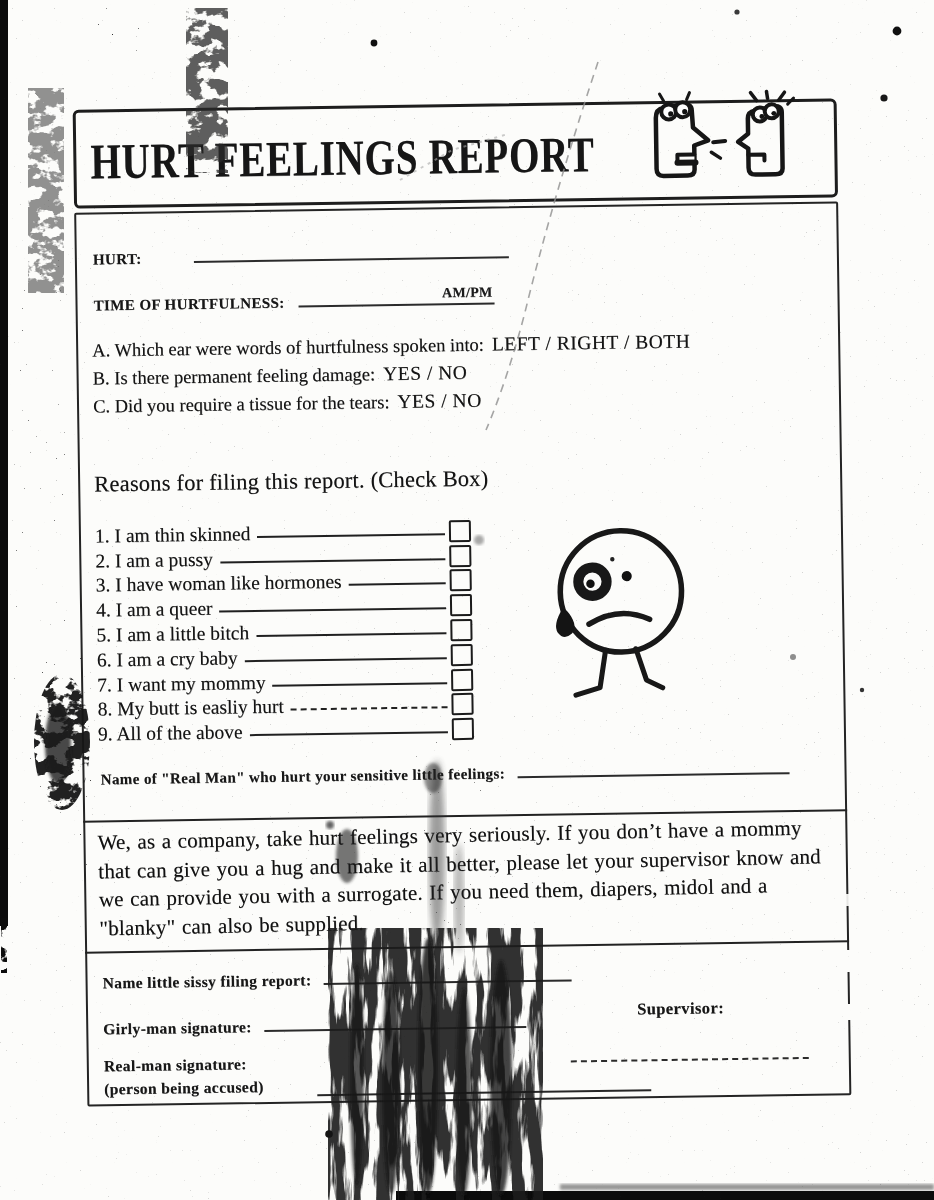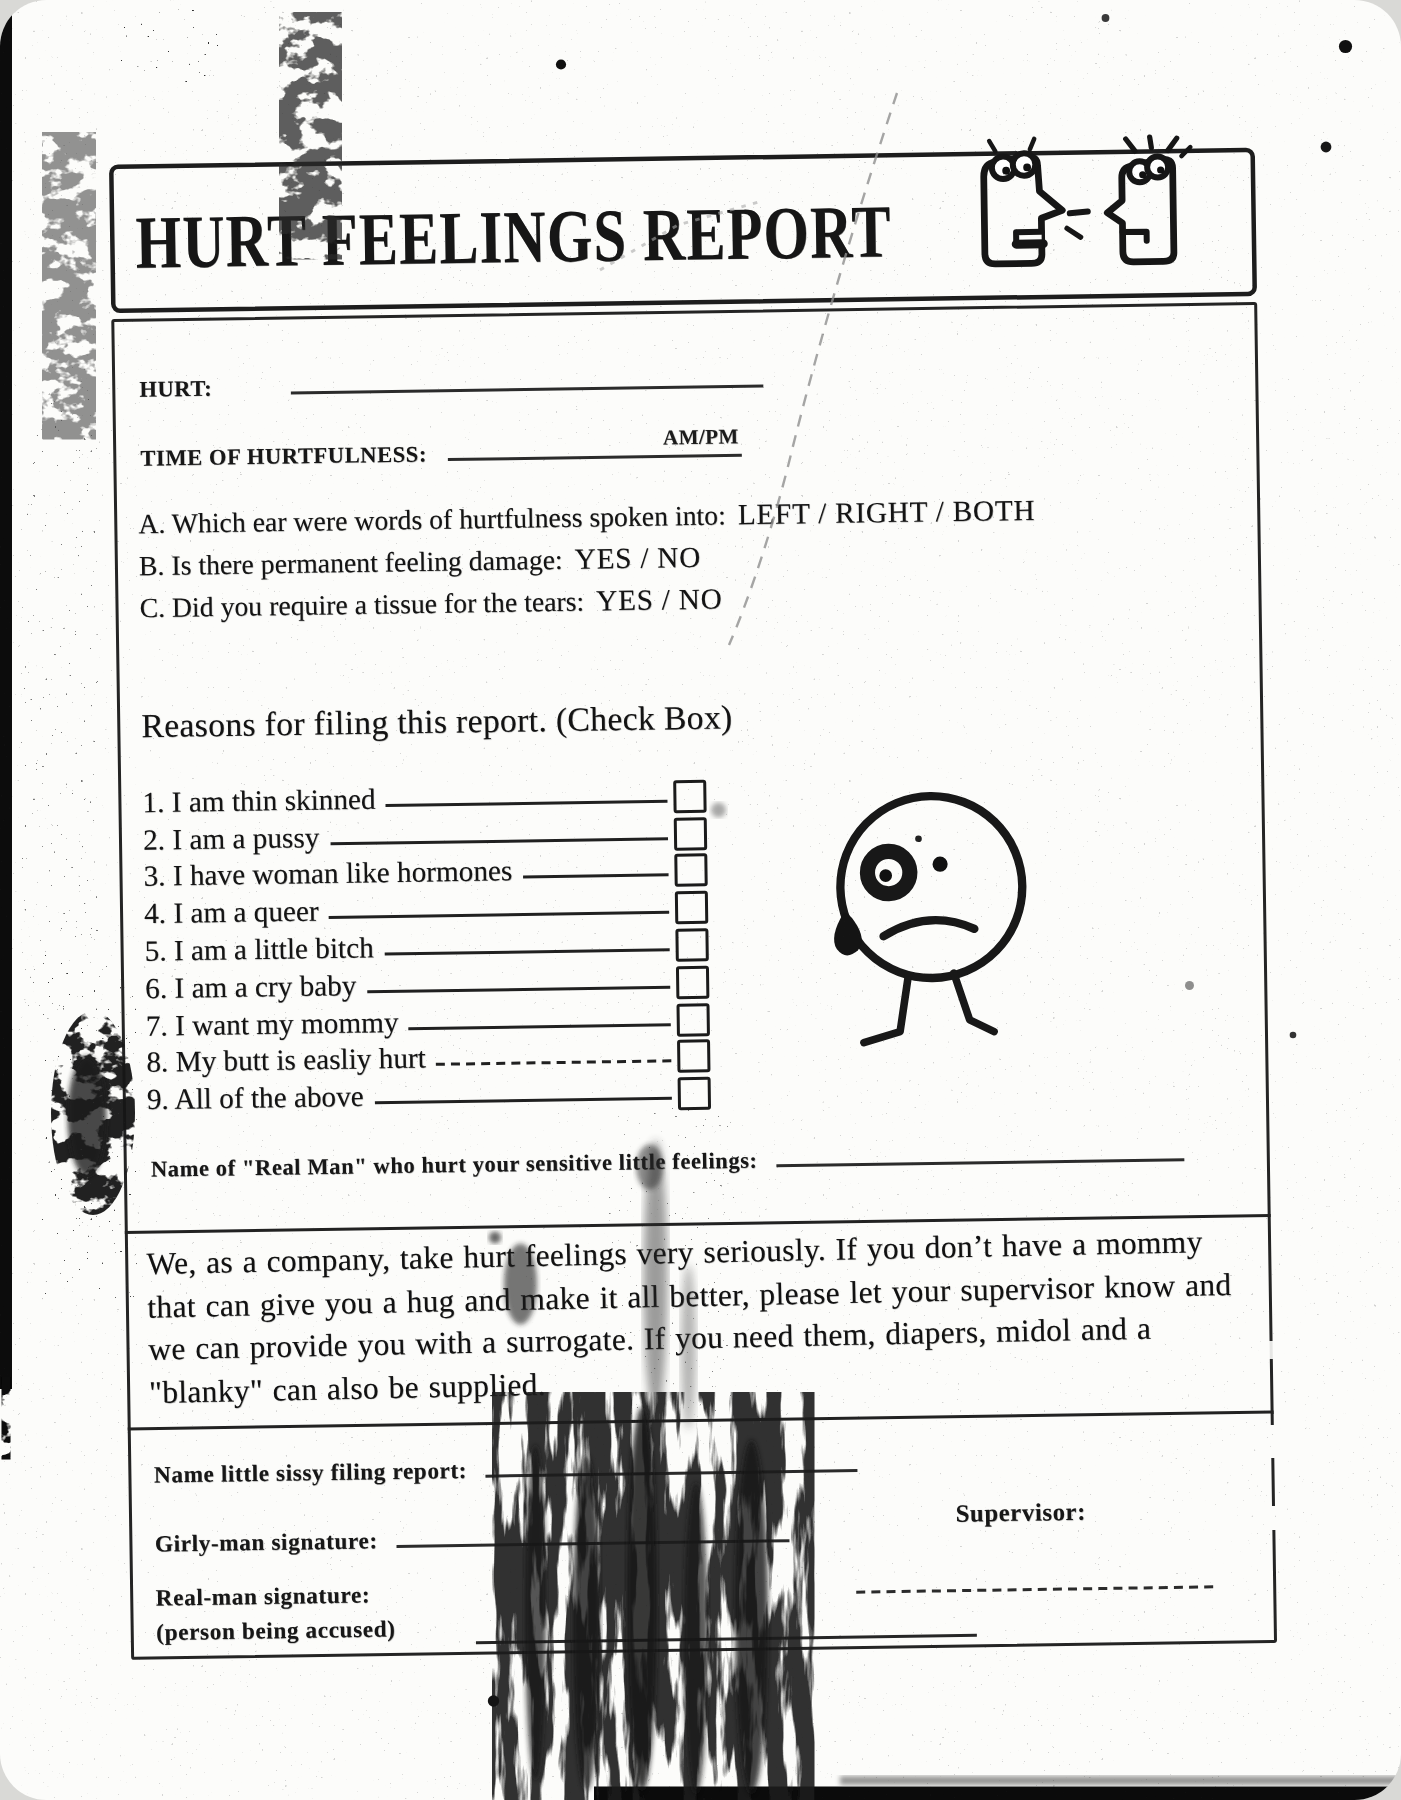--- a/index.html
+++ b/index.html
@@ -1,17 +1,17 @@
 <!DOCTYPE html>
 <html><head>
 <meta charset="utf-8">
 <style>
   html,body{margin:0;padding:0;background:#d9d9d6;}
   .page{position:relative;width:934px;height:1200px;background:#fcfcfa;overflow:hidden;
-        font-family:"Liberation Serif",serif;color:#1b1b1b;border-radius:31px;}
+        font-family:"Liberation Serif",serif;color:#1b1b1b;}
   .page *{box-sizing:border-box;}
   .form-rot{position:absolute;left:80px;top:104px;width:764px;transform:rotate(-0.85deg);
             transform-origin:center center;text-shadow:0.3px 0.3px 0.5px rgba(10,10,10,0.45);}
   .title-box{position:relative;height:99px;border:3px solid #1d1d1d;border-radius:6px;}
   .title-box h1{position:absolute;left:14px;top:20px;margin:0;font-family:"Liberation Serif",serif;
                 font-weight:700;font-size:50px;letter-spacing:1px;color:#161616;
                 transform:scaleX(0.78);transform-origin:left center;white-space:nowrap;}
   .faces{position:absolute;right:18px;top:-12px;overflow:visible;}
   .body-box{position:relative;margin-top:4px;height:894px;border:2.5px solid #242424;border-radius:2px;}
   .abs{position:absolute;}

